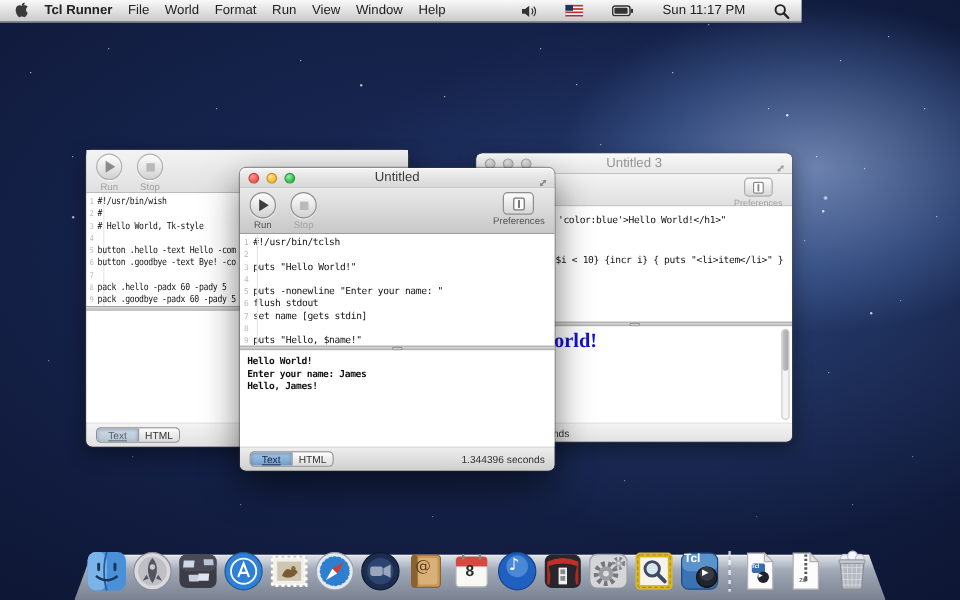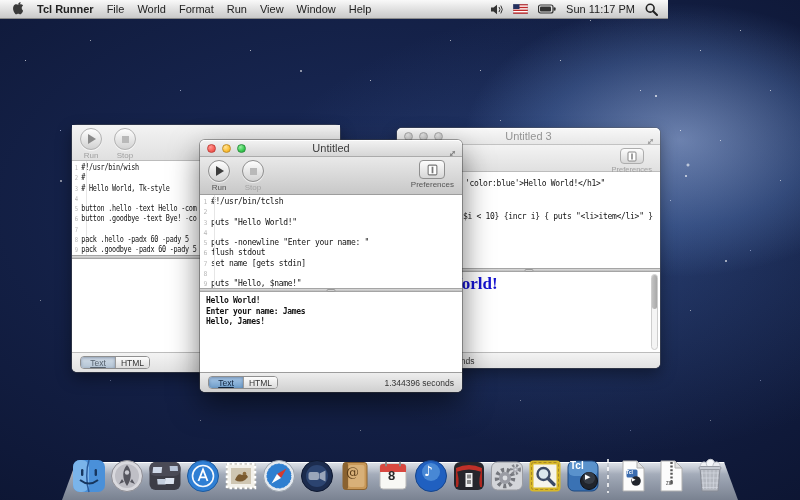--- a/index.html
+++ b/index.html
@@ -30,21 +30,21 @@
   .s2 { width:2px; height:2px; border-radius:50%;
     box-shadow: 655px 95px #ffffffd8, 685px 175px #ffffffcc, 590px 240px #e8eeffb8, 480px 160px #ffffffb4,
     725px 260px #ffffffc0, 300px 70px #ffffffb0, 150px 310px #dfe8ff9a, 60px 180px #ffffffa8; }
 
   
   #menubar { position:absolute; top:0; left:0; width:668px; height:19px; z-index:50;
     background:linear-gradient(#f9f9f9,#c9c9c9); border-bottom:1px solid #8a8a8a;
     display:flex; align-items:center; justify-content:space-between;
     font-size:11px; color:#222; }
   .mb-left { display:flex; align-items:center; gap:13px; padding-left:12px; }
-  .mb-right { display:flex; align-items:center; gap:10px; padding-right:10px; }
+  .mb-right { display:flex; align-items:center; gap:24px; padding-right:10px; }
   .mb-app { font-weight:bold; }
   .mb-item, .mb-app, .mb-apple { cursor:default; }
   .mb-clock { font-size:11px; }
   .mb-icon { display:inline-flex; align-items:center; }
 
   
   .window { position:absolute; display:flex; flex-direction:column; border-radius:5px;
     background:#fff; box-shadow:0 0 0 1px rgba(60,60,60,.45), 0 12px 30px rgba(0,0,0,.55); }
   .window.inactive { box-shadow:0 0 0 1px rgba(90,90,90,.4), 0 6px 16px rgba(0,0,0,.4); }
 

